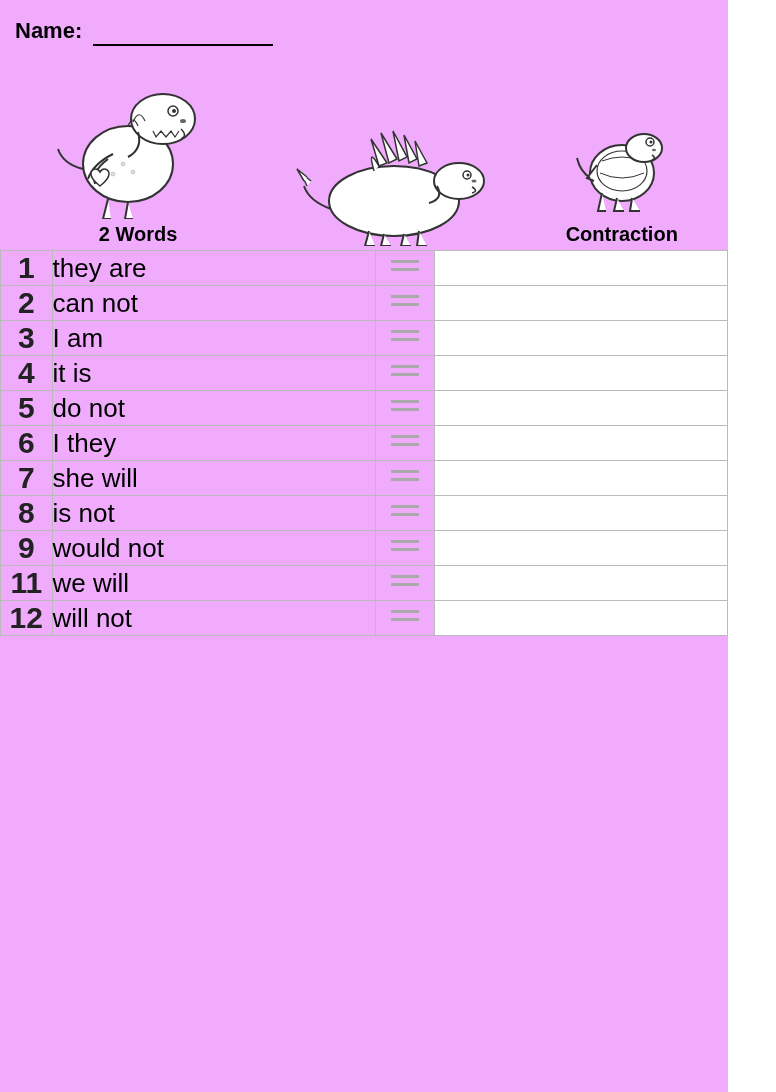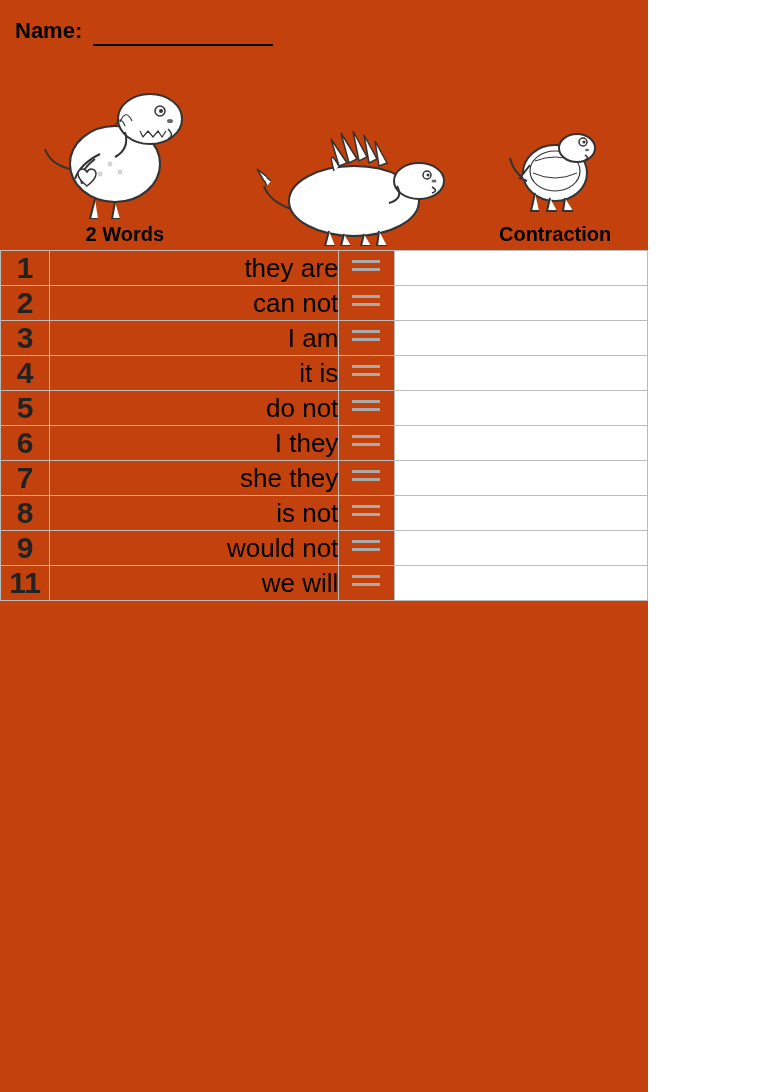--- a/index.html
+++ b/index.html
@@ -3,23 +3,23 @@
   <meta charset="utf-8">
   <style>
     * { margin: 0; padding: 0; box-sizing: border-box; }
     body {
       width: 776px;
       min-height: 1092px;
       background: white;
       font-family: 'Arial', sans-serif;
     }
     .page {
-      width: 648px;
+      width: 728px;
       min-height: 1092px;
-      background: #c2410c;
+      background: #f0abfc;
       padding: 0;
     }
     .header {
       padding: 10px 15px 0 15px;
       display: flex;
       align-items: flex-end;
       justify-content: space-between;
     }
     .dino-section {
       display: flex;
@@ -75,21 +75,21 @@
       text-align: center;
       font-size: 30px;
       font-weight: bold;
       font-family: Arial, sans-serif;
       color: #222;
       vertical-align: middle;
       padding: 8px 4px;
       border-right: 1.5px solid #bbb;
     }
     .word-cell {
-      text-align: right;
+      text-align: left;
       font-size: 26px;
       font-family: Arial, sans-serif;
       vertical-align: middle;
       padding: 10px 10px;
       width: 330px;
     }
     .equals-cell {
       text-align: center;
       vertical-align: middle;
       width: 60px;
@@ -272,37 +272,43 @@
       <td class="answer-cell"></td>
     </tr>
         <tr>
       <td class="num-cell">6</td>
       <td class="word-cell">I they</td>
       <td class="equals-cell"><span class="equals-symbol"></span></td>
       <td class="answer-cell"></td>
     </tr>
         <tr>
       <td class="num-cell">7</td>
-      <td class="word-cell">she they</td>
+      <td class="word-cell">she will</td>
       <td class="equals-cell"><span class="equals-symbol"></span></td>
       <td class="answer-cell"></td>
     </tr>
         <tr>
       <td class="num-cell">8</td>
       <td class="word-cell">is not</td>
       <td class="equals-cell"><span class="equals-symbol"></span></td>
       <td class="answer-cell"></td>
     </tr>
         <tr>
       <td class="num-cell">9</td>
       <td class="word-cell">would not</td>
       <td class="equals-cell"><span class="equals-symbol"></span></td>
       <td class="answer-cell"></td>
     </tr>
         <tr>
       <td class="num-cell">11</td>
       <td class="word-cell">we will</td>
+      <td class="equals-cell"><span class="equals-symbol"></span></td>
+      <td class="answer-cell"></td>
+    </tr>
+        <tr>
+      <td class="num-cell">12</td>
+      <td class="word-cell">will not</td>
       <td class="equals-cell"><span class="equals-symbol"></span></td>
       <td class="answer-cell"></td>
     </tr>
       </tbody>
   </table>
 </div>
 
 </body></html>

